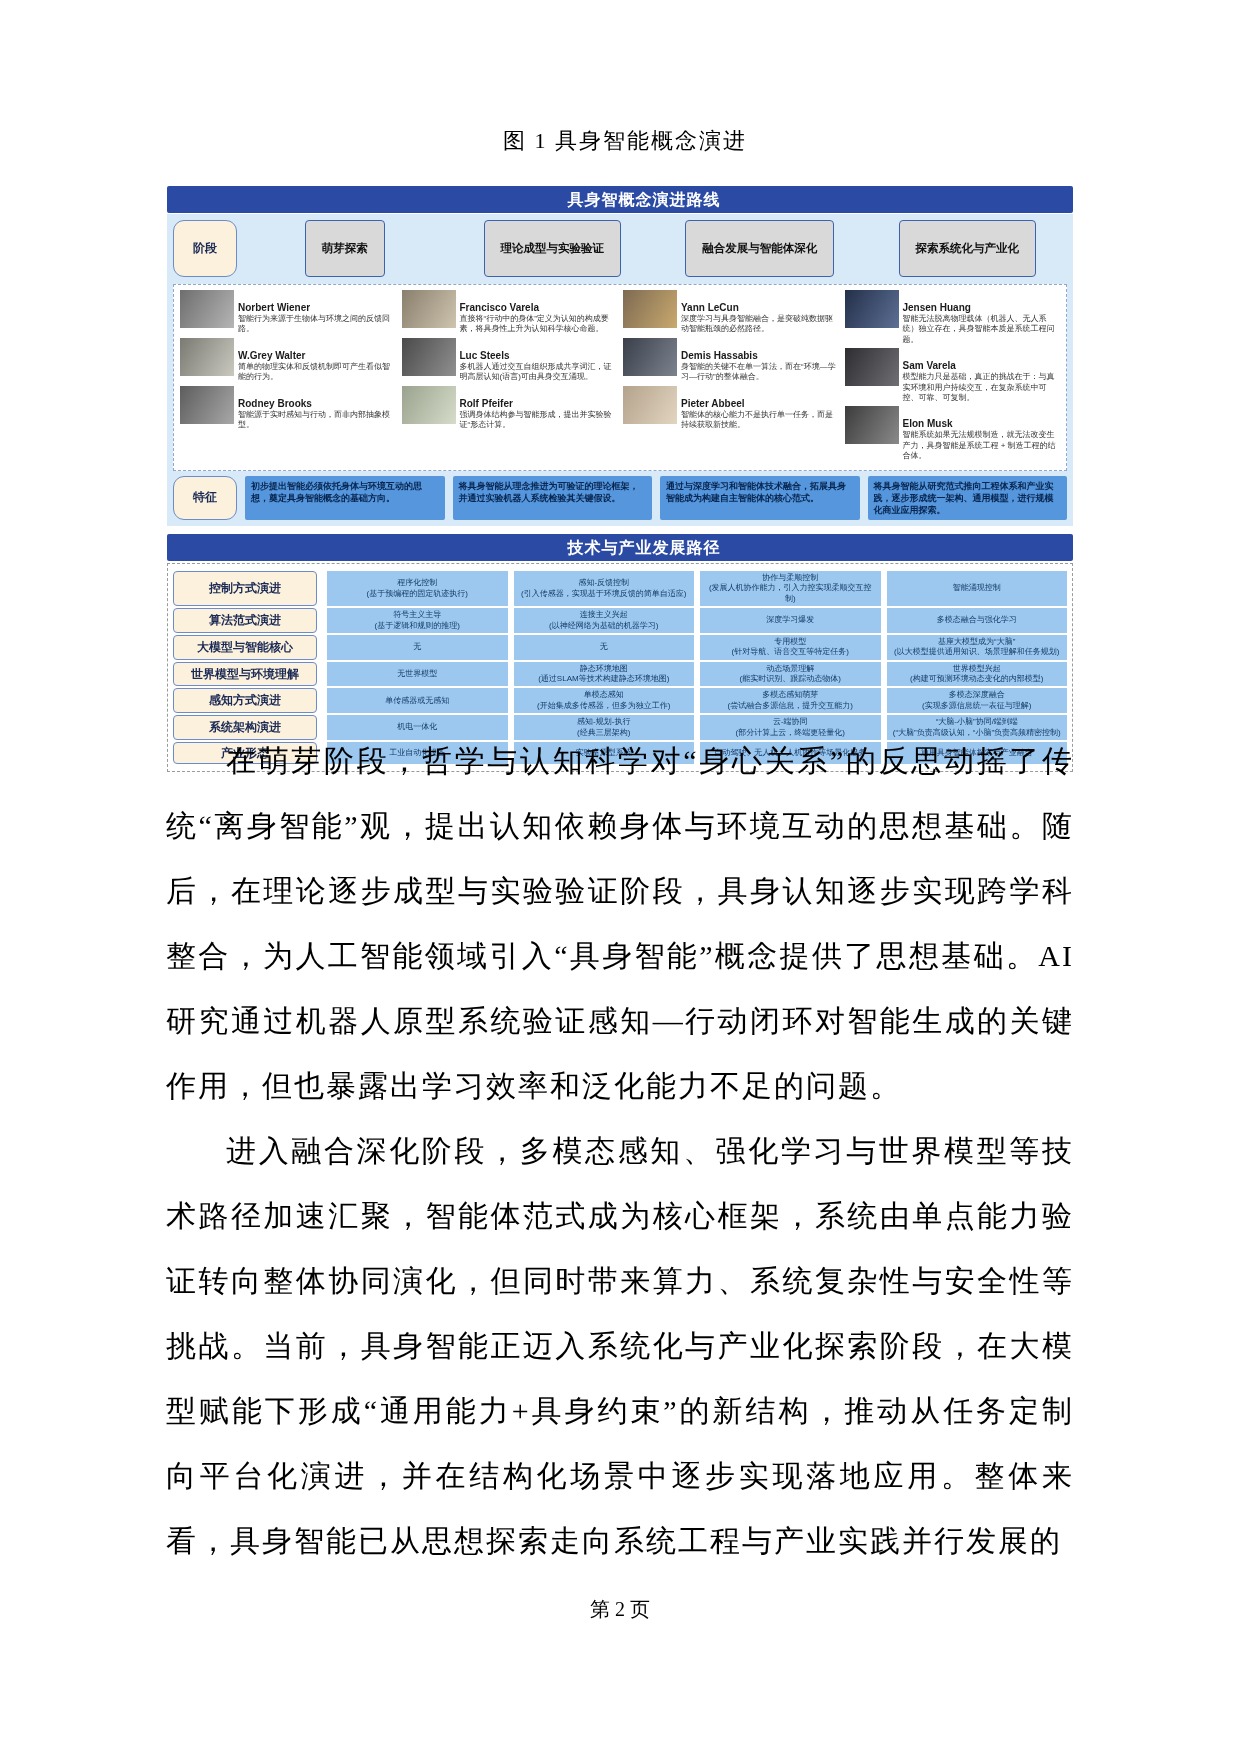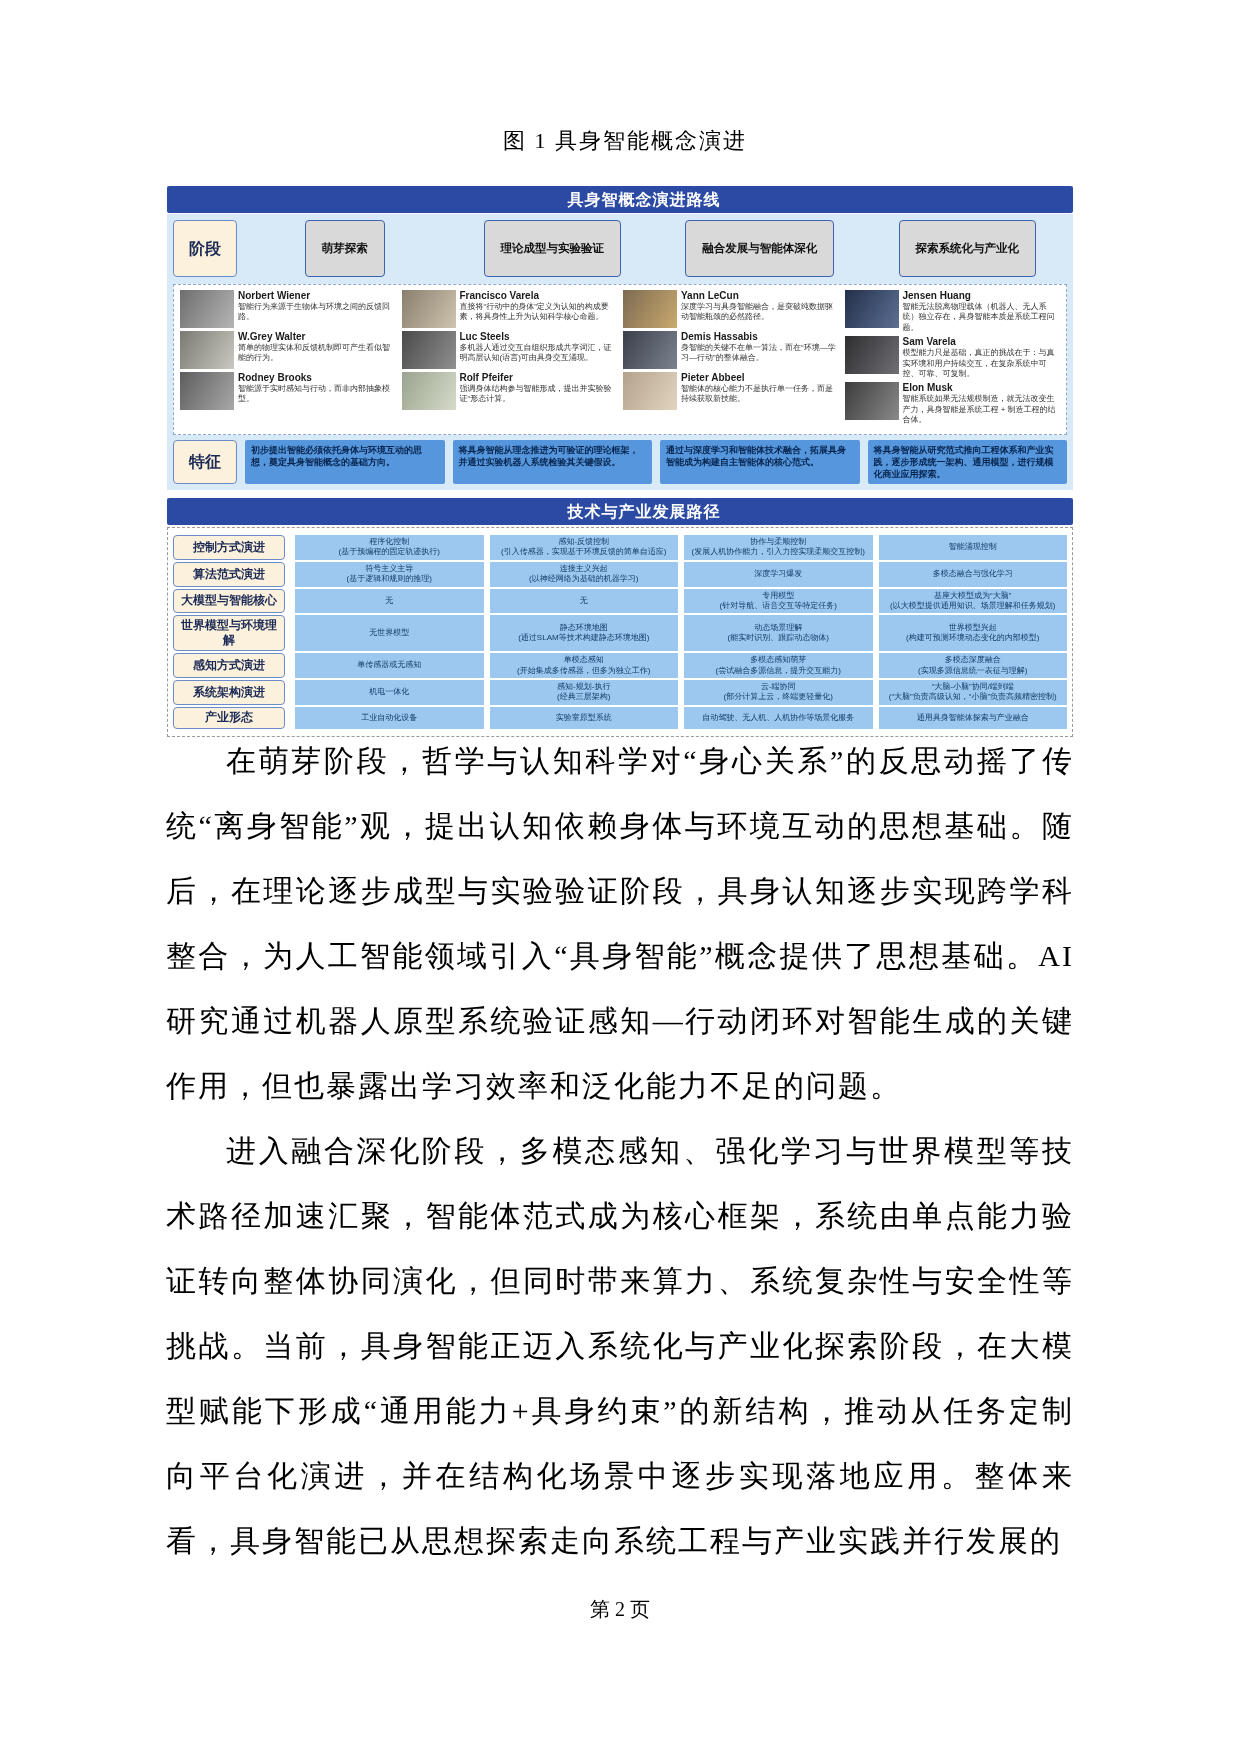--- a/index.html
+++ b/index.html
@@ -11,52 +11,52 @@
              font-family:"Liberation Serif","DejaVu Serif",serif; font-size:22px; color:#000; letter-spacing:2px;padding-left:10px; }
 
   .figure { position:absolute; top:186px; left:167px; width:906px; }
 
   .panel-header { height:27px; line-height:27px; background:#2B4AA3; color:#fff; text-align:center;
                   font-size:16px; font-weight:bold; border-radius:2px; letter-spacing:1px;padding-left:48px; }
 
   .panel1-body { background:#D8E9F8; padding:6px 6px 6px; margin-top:1px; }
 
   .row { display:flex; gap:8px; align-items:stretch; }
-  .side-label { width:64px; flex:none; background:#FBF1DC; border:1px solid #6C8CC9; border-radius:4px;
+  .side-label { width:64px; flex:none; background:#FBF1DC; border:1px solid #6C8CC9; border-radius:11px;
                 display:flex; align-items:center; justify-content:center; text-align:center;
-                font-weight:bold; font-size:16px; color:#1b2a55; padding:2px; line-height:1.25; }
+                font-weight:bold; font-size:12px; color:#1b2a55; padding:2px; line-height:1.25; }
 
   .stage-cols { flex:1; display:grid; grid-template-columns:repeat(4,1fr); gap:8px; }
   .stage-btn { justify-self:center; align-self:center; background:#D9D9D9; border:1.5px solid #3D63B0;
                border-radius:4px; font-weight:bold; font-size:11.5px; color:#111; padding:20px 16px; white-space:nowrap; }
 
   .people-row { margin-top:7px; }
   .people-box { flex:1; background:#fff; border:1px dashed #8FA7CE; padding:5px 6px;
                 display:grid; grid-template-columns:repeat(4,1fr); gap:6px; }
   .person { display:flex; gap:4px; margin-bottom:3px; }
   .photo { width:54px; height:38px; flex:none; }
   .ph0{background:linear-gradient(120deg,#6e6e6e,#b5b5b5)} .ph1{background:linear-gradient(120deg,#7a7a72,#c9c9c0)}
   .ph2{background:linear-gradient(120deg,#5d5d5d,#a8a8a8)} .ph3{background:linear-gradient(120deg,#8a7f6e,#cfc4ae)}
   .ph4{background:linear-gradient(120deg,#4a4a4a,#909090)} .ph5{background:linear-gradient(120deg,#9aa38f,#d6dcc9)}
   .ph6{background:linear-gradient(120deg,#7d6a52,#c9a96e)} .ph7{background:linear-gradient(120deg,#3a3f4a,#7c838f)}
   .ph8{background:linear-gradient(120deg,#b4a28c,#e2d5c0)} .ph9{background:linear-gradient(120deg,#23304a,#5d6f94)}
   .ph10{background:linear-gradient(120deg,#2e2e31,#6f6f74)} .ph11{background:linear-gradient(120deg,#3c3c3c,#8a8a8a)}
   .pinfo { flex:1; min-width:0; }
-  .pname { font-size:10px; font-weight:600; color:#1a1a1a; line-height:1.2; }
+  .pname { font-size:10px; font-weight:600; color:#1a1a1a; line-height:1.2;margin-top:12px; }
   .pdesc { font-size:8px; color:#333; line-height:1.3; }
 
   .feature-row { margin-top:5px; }
   .feature-cols { flex:1; display:grid; grid-template-columns:repeat(4,1fr); gap:8px; }
   .feature-box { background:#5596DC; color:#07254f; font-size:9px; font-weight:bold; line-height:1.35;
                  padding:4px 6px; border-radius:2px; }
 
   .panel2 { margin-top:8px; }
   .panel2-body { border:1px dashed #9a9a9a; background:#fff; padding:5px; margin-top:2px; }
   .trow { display:flex; gap:10px; margin:2px 0; }
-  .trow .side-label { width:112px; font-size:12px; border-radius:4px; }
+  .trow .side-label { width:144px; font-size:12px; border-radius:4px; }
   .tcells { flex:1; display:grid; grid-template-columns:repeat(4,1fr); gap:6px; }
   .tcell { background:#9CC8F0; color:#143a66; font-size:8px; line-height:1.3; text-align:center;
            display:flex; flex-direction:column; justify-content:center; padding:2px 5px;
            white-space:pre-line; min-height:22px; }
 
   .bodytext { position:absolute; top:728px; left:166px; width:908px;
               font-family:"Liberation Serif","DejaVu Serif",serif; font-size:30px; line-height:65px;
               text-align:justify; color:#000; letter-spacing:2px; }
   .bodytext p { text-indent:2em; }
 

